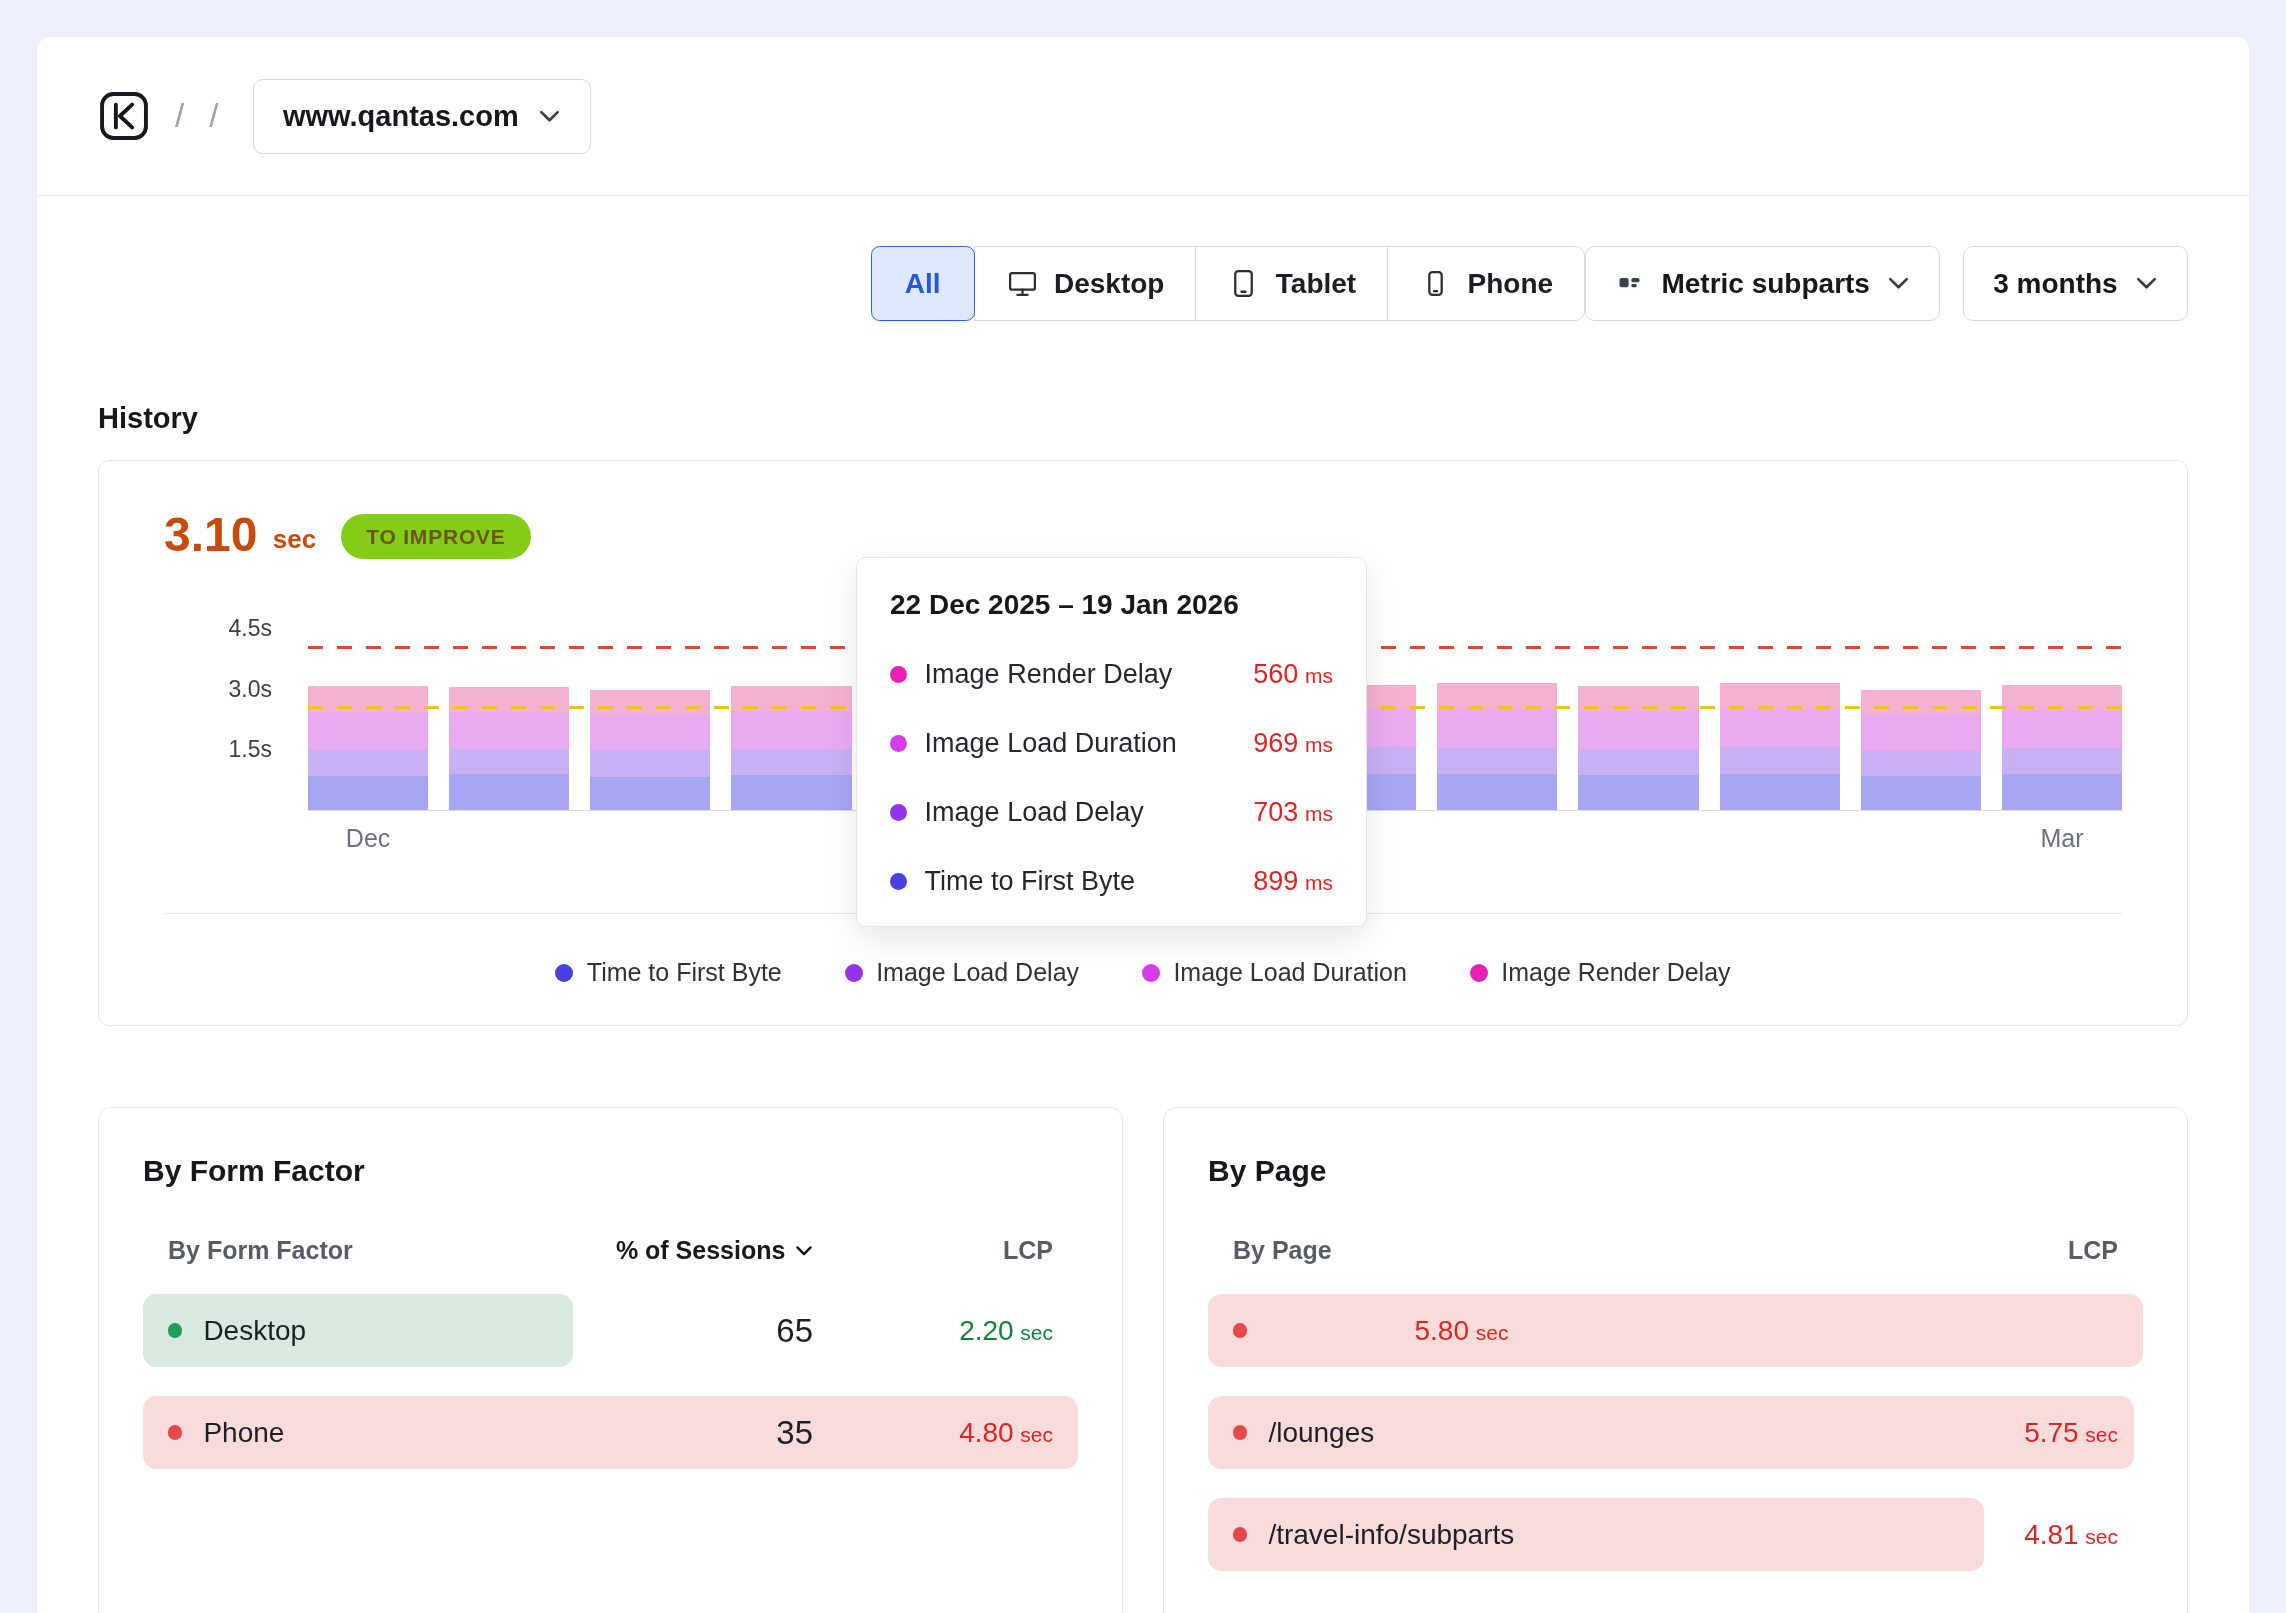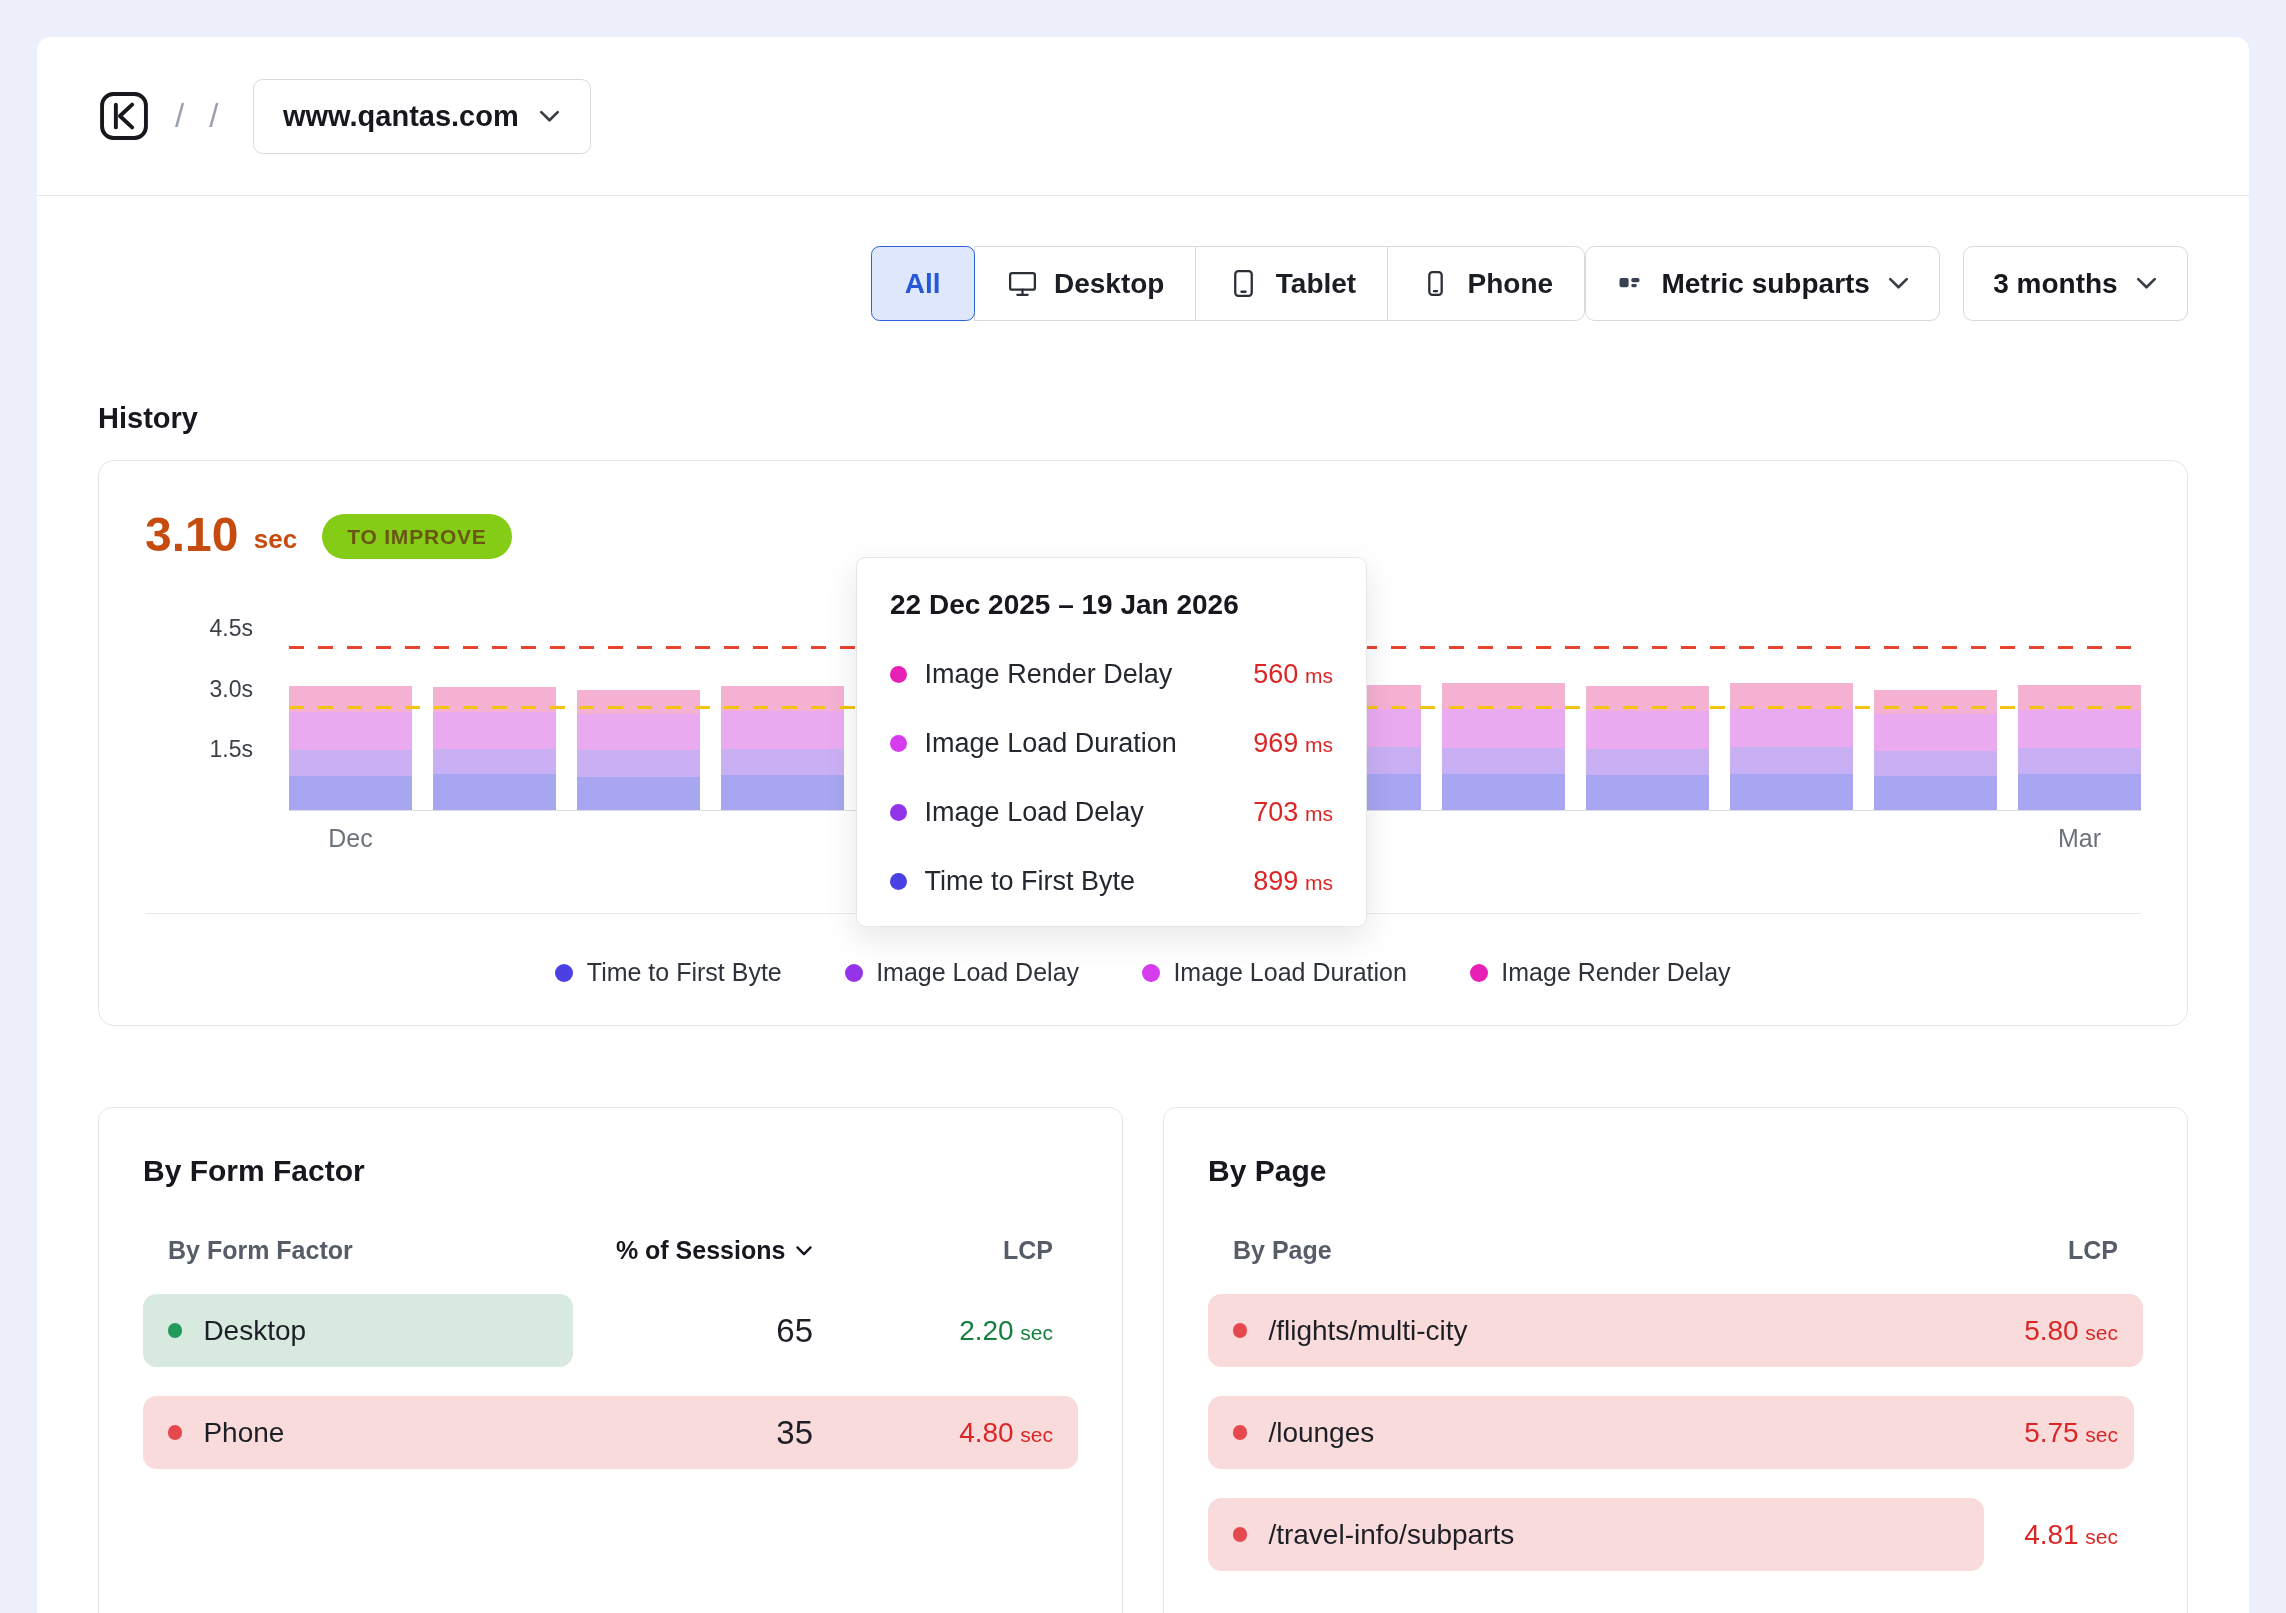--- a/index.html
+++ b/index.html
@@ -46,22 +46,22 @@
   .toolbar-right { display:flex; gap:23px; }
   .tool-btn {
     height:75px; display:flex; align-items:center; gap:17.3px; padding:0 29px;
     border:1px solid #d6d9df; border-radius:9.6px; background:#fff;
     font-size:28px; font-weight:600; color:#16181d; cursor:pointer; font-family:inherit;
   }
   
   h2.history-title { margin:81px 61px 0; font-size:29px; font-weight:700; color:#16181d; }
   .history-card {
     position:relative; margin:25px 61px 0;
-    border:1px solid #e3e6ec; border-radius:16px;
-    padding:44px 46px 38px;
+    border:1px solid #e3e6ec; border-radius:11px;
+    padding:44px 65px 38px;
   }
   .metric-row { display:flex; align-items:center; gap:15.4px; height:58px; }
   .metric-value { font-size:48px; font-weight:700; }
   .metric-unit { font-size:26px; font-weight:700; align-self:center; margin-top:11.5px; }
   .badge {
     font-size:21px; font-weight:700; letter-spacing:0.8px;
     padding:10.6px 25px; border-radius:960px; margin-left:9.6px; margin-top:5.8px;
   }
   .chart { margin-top:44px; }
   .plot { position:relative; margin-left:144px; height:204px; border-bottom:1.9px solid #d9dce2; }
@@ -384,21 +384,20 @@
     <section class="card">
       <h3>By Page</h3>
       <div class="table-head">
         <span class="th grow">By Page</span>
         <span class="th lcp">LCP</span>
       </div>
       <div id="page-rows">
           <div class="data-row">
             <div class="row-pill" style="width: 100%; background: rgb(250, 219, 219);"></div>
             <span class="row-dot" style="background: rgb(229, 72, 77);"></span>
-            <span class="row-label">/flights/multi-city</span>
             <span class="row-lcp" style="color: rgb(220, 38, 38);"><span>5.80</span><span class="lcp-unit">sec</span></span>
           </div>
           <div class="data-row">
             <div class="row-pill" style="width: 99%; background: rgb(250, 219, 219);"></div>
             <span class="row-dot" style="background: rgb(229, 72, 77);"></span>
             <span class="row-label">/lounges</span>
             <span class="row-lcp" style="color: rgb(220, 38, 38);"><span>5.75</span><span class="lcp-unit">sec</span></span>
           </div>
           <div class="data-row">
             <div class="row-pill" style="width: 83%; background: rgb(250, 219, 219);"></div>

